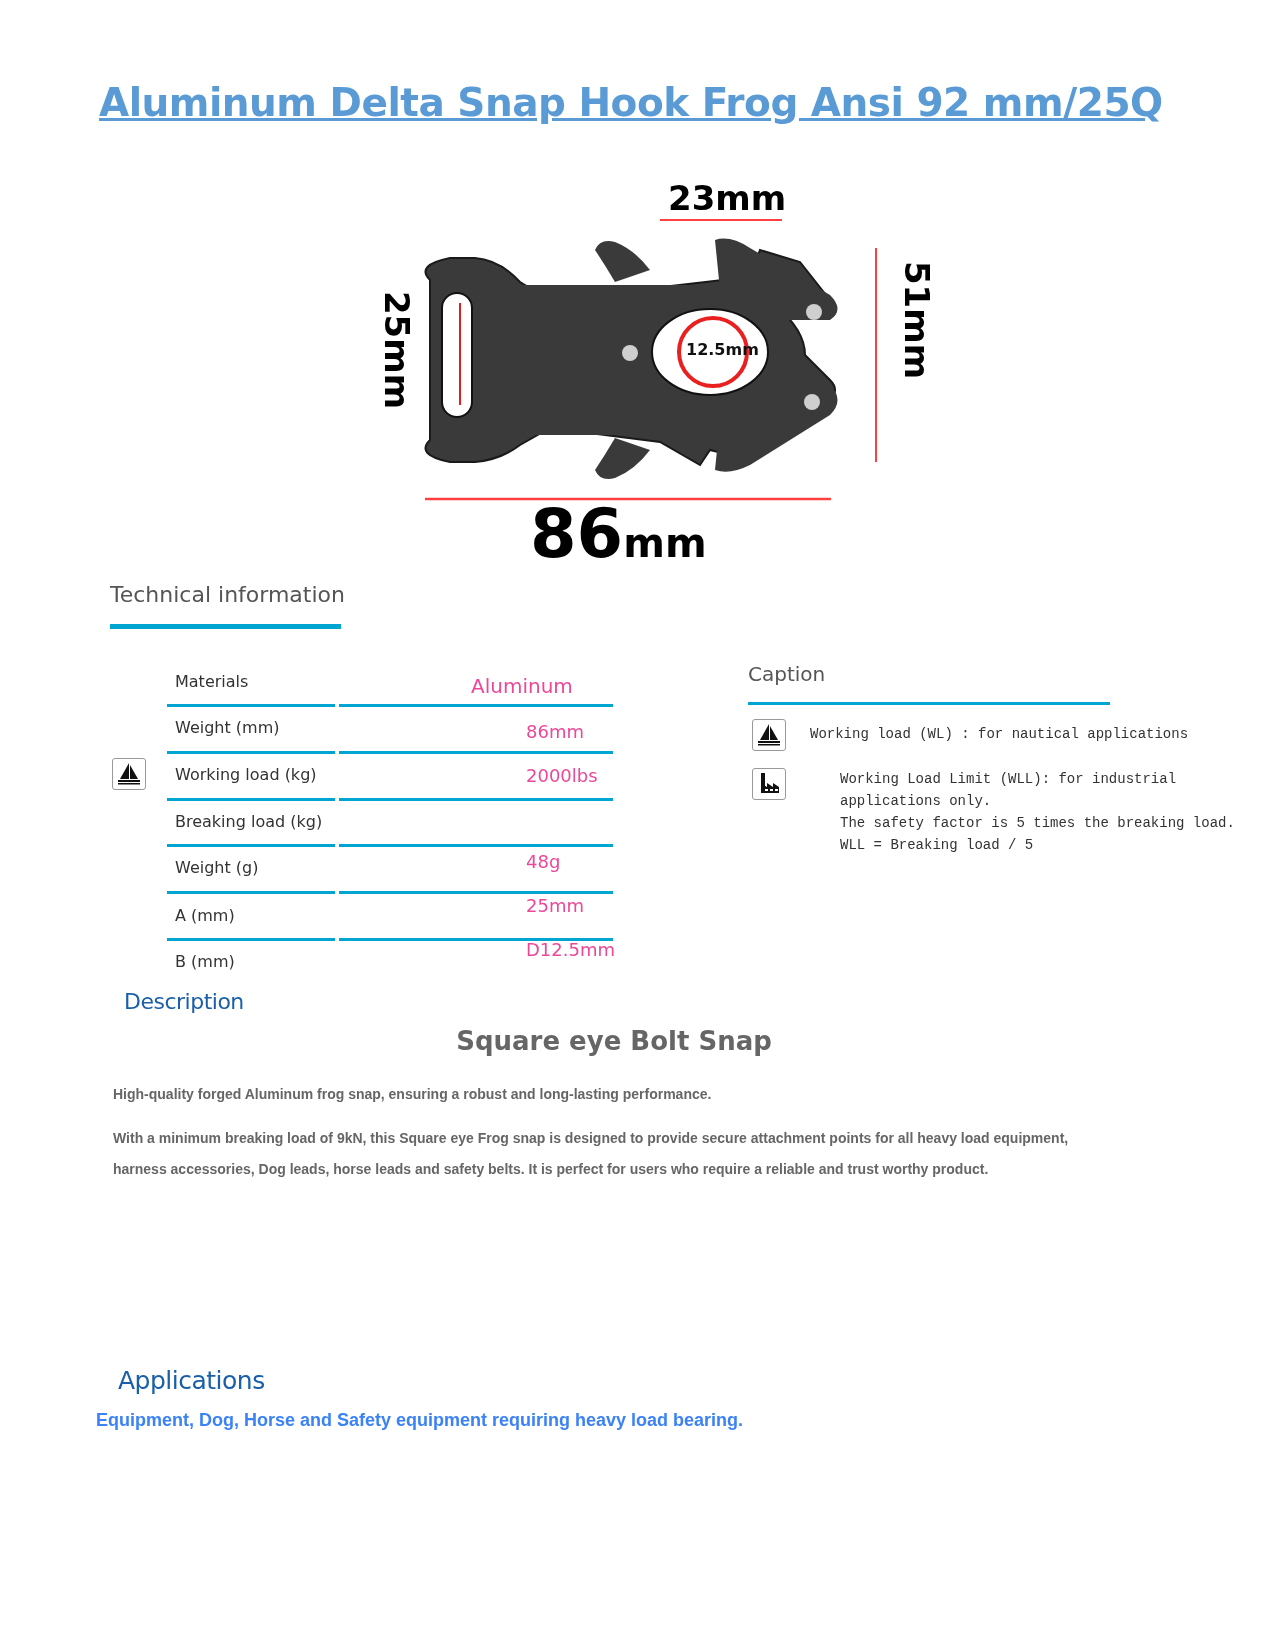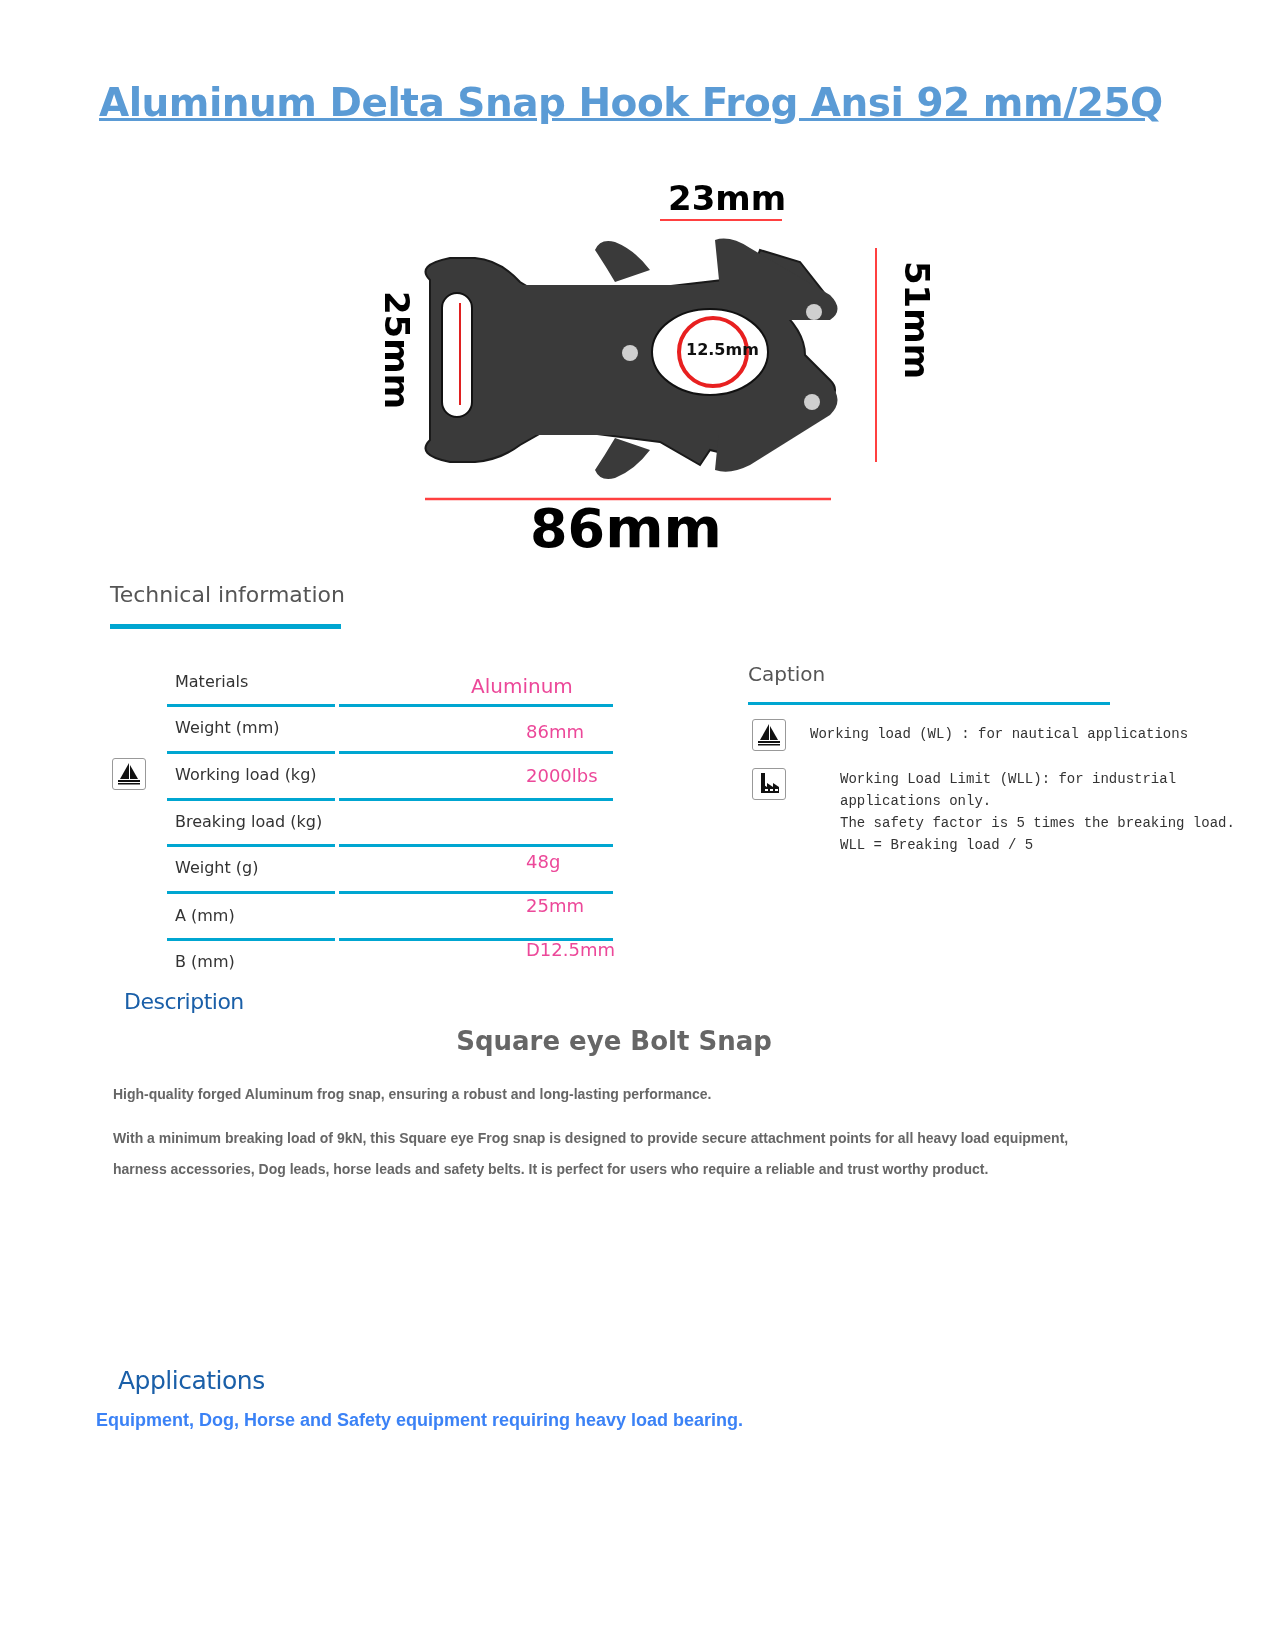--- a/index.html
+++ b/index.html
@@ -10,22 +10,22 @@
   .title { left: 99px; top: 80px; font-family: "DejaVu Sans", sans-serif; font-weight: bold;
            font-size: 39px; color: #5b9bd5; text-decoration: underline; letter-spacing: -0.5px;
            white-space: nowrap; }
 
   .diagram { left: 360px; top: 170px; width: 560px; height: 400px; }
   .dim-text { font-family: "DejaVu Sans", sans-serif; font-weight: bold; color: #000; white-space: nowrap; }
   .dim-23 { left: 668px; top: 178px; font-size: 34px; }
   .dim-25 { left: 338px; top: 330px; font-size: 34px; transform: rotate(90deg); transform-origin: center; }
   .dim-51 { left: 858px; top: 300px; font-size: 34px; transform: rotate(90deg); transform-origin: center; }
   .dim-86 { left: 530px; top: 495px; white-space: nowrap; }
-  .dim-86 .big { font-size: 54px; font-weight: bold; color: #000; font-family: "DejaVu Sans", sans-serif; }
-  .dim-86 .small { font-size: 56px; font-weight: bold; color: #000; font-family: "DejaVu Sans", sans-serif; }
+  .dim-86 .big { font-size: 67px; font-weight: bold; color: #000; font-family: "DejaVu Sans", sans-serif; }
+  .dim-86 .small { font-size: 40px; font-weight: bold; color: #000; font-family: "DejaVu Sans", sans-serif; }
   .hole-label { left: 686px; top: 340px; font-size: 16px; font-weight: bold; color: #111; font-family: "DejaVu Sans", sans-serif; }
 
   .section-h { font-family: "DejaVu Sans", sans-serif; font-size: 22px; color: #555; white-space: nowrap; }
   .tech-h { left: 110px; top: 582px; text-align: center; }
   .tech-bar { left: 110px; top: 624px; width: 231px; height: 5px; background: #00a6d1; }
 
   .spec-row { position: absolute; left: 167px; width: 446px; height: 46px; }
   .spec-label { position: absolute; left: 8px; font-size: 16px; color: #333; font-family: "DejaVu Sans", sans-serif; white-space: nowrap; }
   .spec-value { position: absolute; left: 359px; font-size: 18px; color: #ec4899; font-family: "DejaVu Sans", sans-serif; white-space: nowrap; }
   .spec-line-l { position: absolute; left: 0; width: 168px; height: 3px; background: #00a6d1; }

